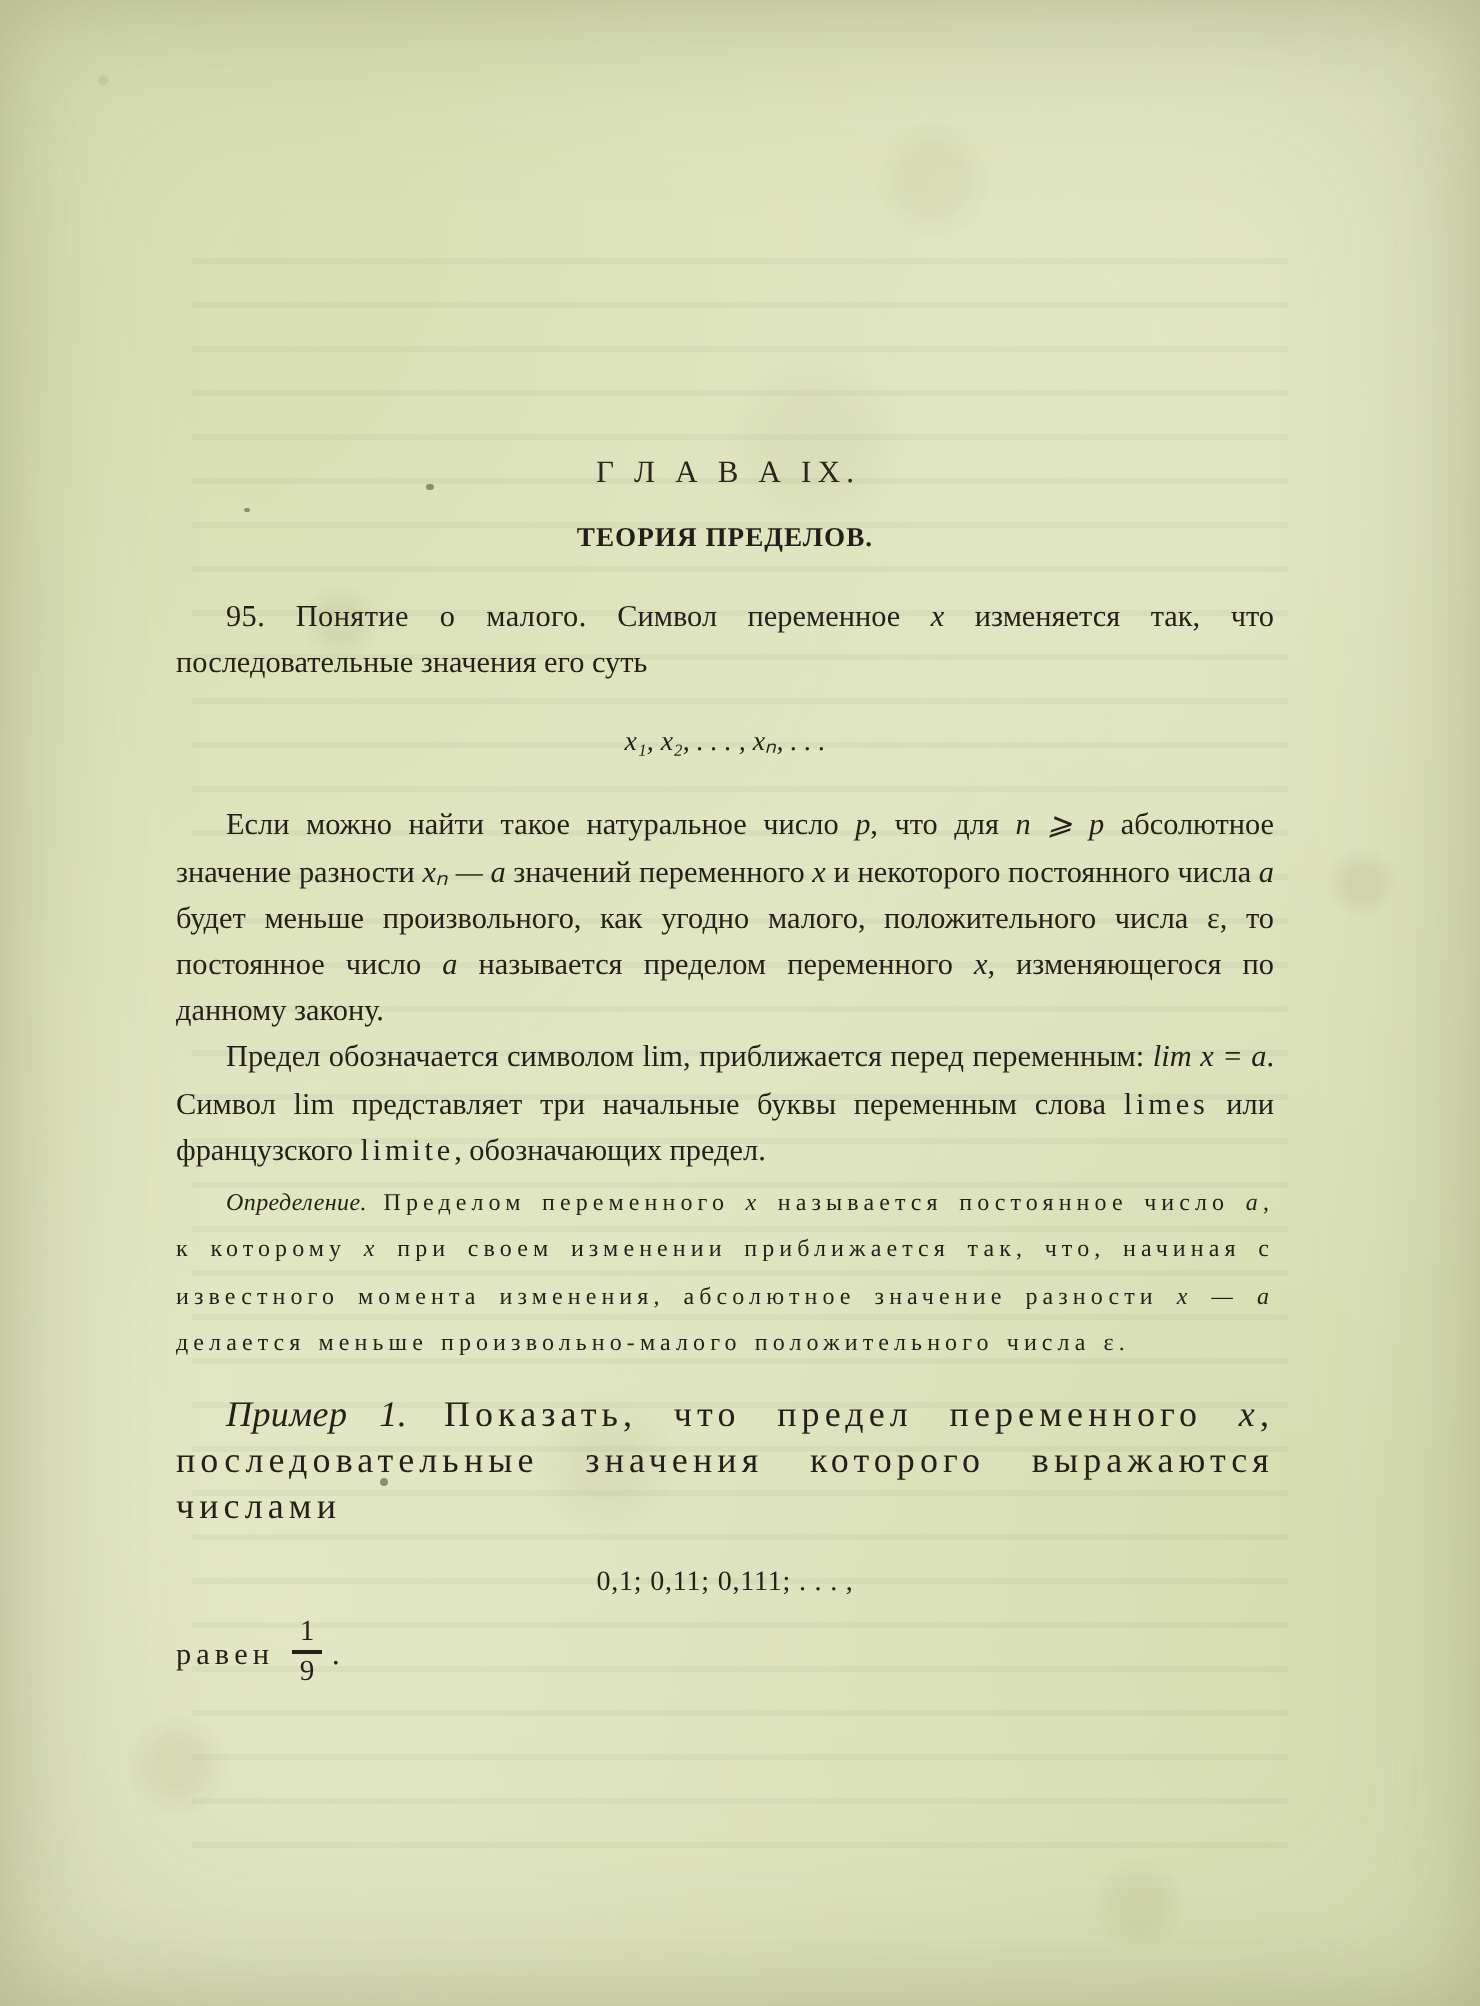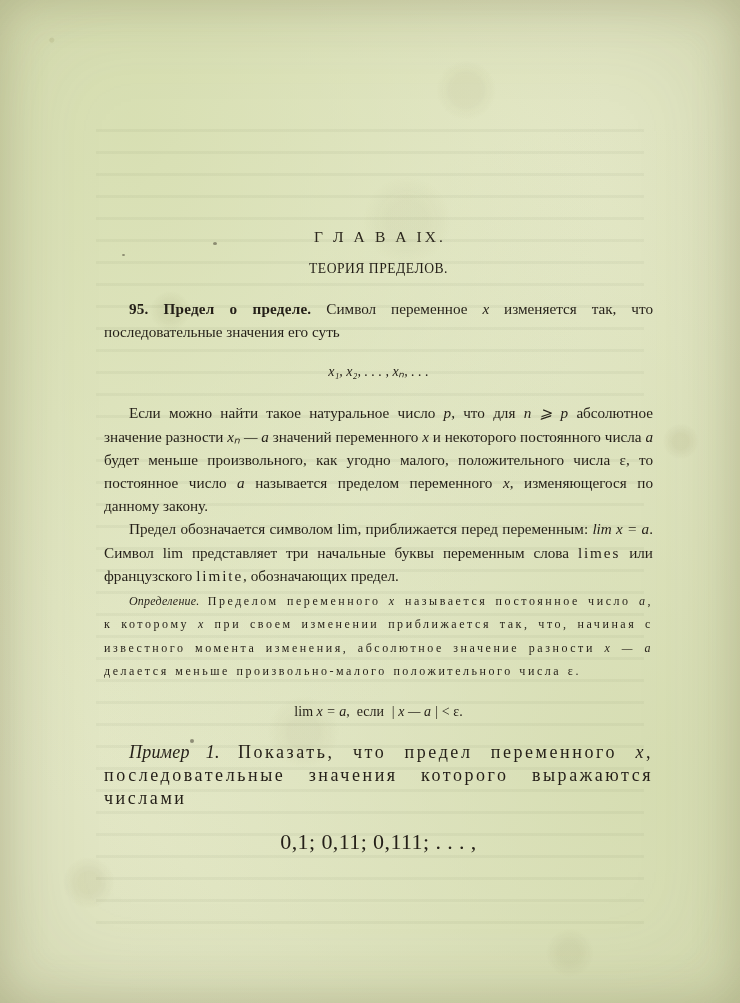--- a/index.html
+++ b/index.html
@@ -58,57 +58,57 @@
       rgba(60,70,40,0) 0px,
       rgba(60,70,40,0) 9px,
       rgba(60,70,40,0.85) 9px,
       rgba(60,70,40,0.85) 12px,
       rgba(60,70,40,0) 12px,
       rgba(60,70,40,0) 22px);
   }
 
   .content {
     position: absolute;
-    left: 104px;
+    left: 88px;
     top: 0;
     width: 549px;
     z-index: 3;
   }
 
   .chapter-title {
     margin: 228px 0 0 0;
     text-align: center;
     font-size: 15.5px;
     letter-spacing: 3.1px;
     text-indent: 3.1px;
     font-weight: normal;
     color: #2b261d;
   }
   .section-title {
     margin: 15px 0 0 0;
     text-align: center;
     font-size: 13.6px;
-    font-weight: normal;
+    font-weight: bold;
     letter-spacing: .5px;
     color: #231e17;
   }
 
   p.body {
     margin: 0;
     font-size: 15.2px;
     line-height: 23.2px;
     text-align: justify;
     text-justify: inter-word;
     color: #241f18;
     hyphens: manual;
   }
   p.first { margin-top: 20px; }
   .indent { text-indent: 25px; }
 
-  b.run { font-weight: bold; letter-spacing: .2px; }
+  b.run { font-weight: normal; letter-spacing: .2px; }
   i.run { font-style: italic; }
   .math { font-style: italic; font-family: "Liberation Serif", serif; }
   .upr { font-style: normal; }
   .sp2 { letter-spacing: 1.9px; }
 
   .formula {
     margin: 17px 0 0 0;
     text-align: center;
     font-size: 14px;
     line-height: 24px;
@@ -133,21 +133,21 @@
     line-height: 23.4px;
     text-align: justify;
     letter-spacing: 2.55px;
     word-spacing: 1px;
   }
   .example-block .lead { letter-spacing: .2px; }
 
   .nums {
     margin: 6px 0 0 0;
     text-align: center;
-    font-size: 22px;
+    font-size: 14px;
     letter-spacing: .4px;
   }
 
   .tail-line {
     margin: 10px 0 0 0;
     font-size: 15.2px;
     line-height: 23.4px;
     letter-spacing: 2.55px;
     display: flex;
     align-items: center;
@@ -188,35 +188,43 @@
 
   <span class="speck" style="left:213px; top:242px; width:4px; height:3px;"></span>
   <span class="speck" style="left:190px; top:739px; width:4px; height:4px;"></span>
   <span class="speck" style="left:122px; top:254px; width:3px; height:2px;"></span>
 
   <div class="content">
 
     <h1 class="chapter-title">Г Л А В А  IX.</h1>
     <h2 class="section-title">ТЕОРИЯ ПРЕДЕЛОВ.</h2>
 
-    <p class="body first indent"><b class="run">95.</b> <b class="run">Предел о пределе.</b><span> Символ переменное </span><span class="math">x</span><span> изменяется так, что последовательные значения его суть</span></p>
+    <p class="body first indent"><b class="run">95.</b> <b class="run">Понятие о малого.</b><span> Символ переменное </span><span class="math">x</span><span> изменяется так, что последовательные значения его суть</span></p>
 
     <p class="formula"><span class="math">x₁,  x₂, . . . ,  xₙ, . . .</span></p>
 
     <p class="body indent" style="margin-top:17px;"><span>Если можно найти такое натуральное число </span><span class="math">p</span><span>, что для </span><span class="math">n ⩾ p</span><span> абсолютное значение разности </span><span class="math">xₙ — a</span><span> значений переменного </span><span class="math">x</span><span> и некоторого постоянного числа </span><span class="math">a</span><span> будет меньше произвольного, как угодно малого, положительного числа </span><span class="math upr">ε</span><span>, то постоянное число </span><span class="math">a</span><span> называется пределом переменного </span><span class="math">x</span><span>, изменяющегося по данному закону.</span></p>
 
     <p class="body indent"><span>Предел обозначается символом </span><span>lim</span><span>, приближается перед переменным: </span><span class="math">lim x = a</span><span>. Символ </span><span>lim</span><span> представляет три начальные буквы переменным слова </span><span class="sp2">limes</span><span> или французского </span><span class="sp2">limite</span><span>, обозначающих предел.</span></p>
 
     <p class="def-block indent"><i class="run lead">Определение.</i><span> Пределом переменного </span><span class="math">x</span><span> называется постоянное число </span><span class="math">a</span><span>, к которому </span><span class="math">x</span><span> при своем изменении приближается так, что, начиная с известного момента изменения, абсолютное значение разности </span><span class="math">x — a</span><span> делается меньше произвольно-малого положительного числа </span><span class="math upr">ε</span><span>.</span></p>
 
 
-    <p class="formula tight gap-after"><span>lim</span>&nbsp;<span class="math">x = a</span><span>,</span>&nbsp;&nbsp;<span>если</span>&nbsp;&nbsp;<span class="math">| x — a |</span>&nbsp;<span>&lt;</span>&nbsp;<span class="math upr">ε</span><span>.</span></p>
 
 
     <p class="example-block indent"><i class="run lead">Пример 1.</i><span> Показать, что предел переменного </span><span class="math">x</span><span>, последовательные значения которого выражаются числами</span></p>
 
     <p class="nums">0,1;  0,11;  0,111; . . . ,</p>
 
+    <p class="tail-line">
+        <span>равен</span>
+        <span class="frac">
+          <span class="num">1</span>
+          <span class="bar"></span>
+          <span class="den">9</span>
+        </span>
+        <span class="frac-dot">.</span>
+      </p>
 
   </div>
 
   <div class="edge-shade"></div>
 </div>
 
 </body></html>

